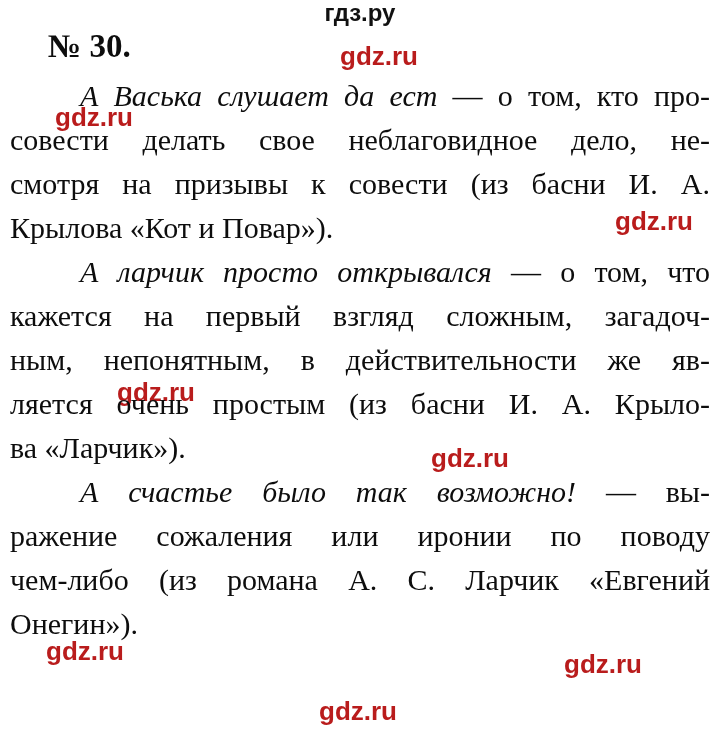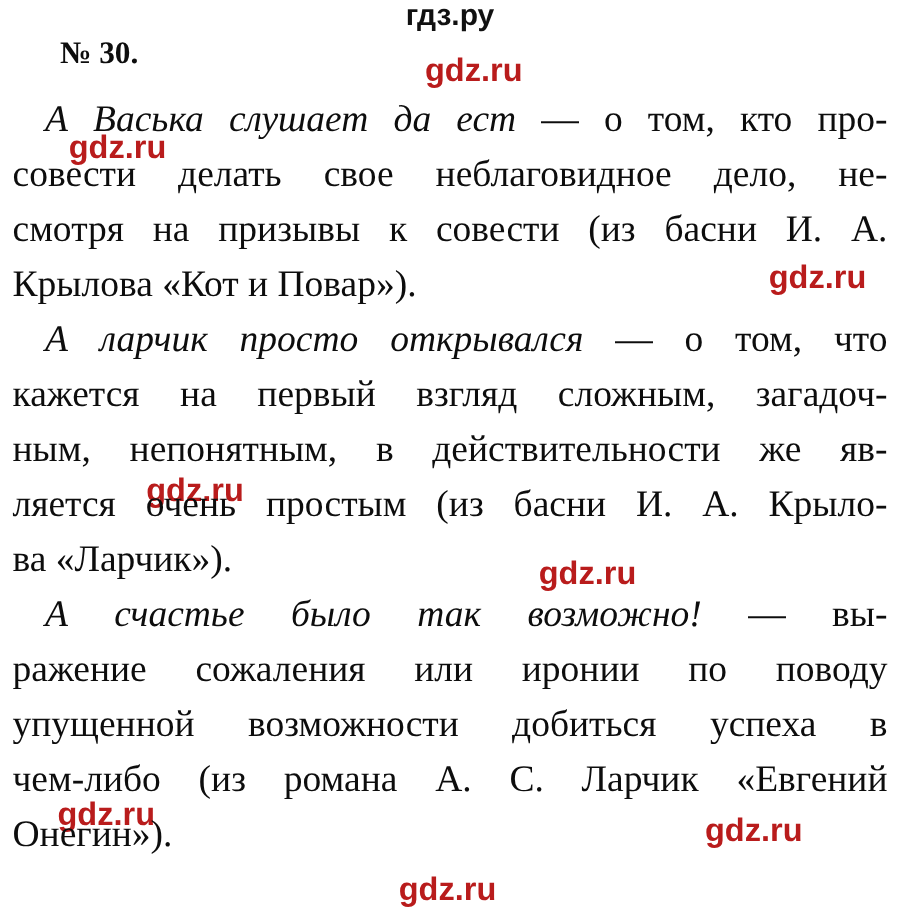--- a/index.html
+++ b/index.html
@@ -25,21 +25,21 @@
     font-family: "Liberation Sans", sans-serif;
     font-weight: bold;
     font-size: 24px;
     line-height: 1.1;
     color: #111;
   }
   .exercise-number {
     position: absolute;
     top: 30px;
     left: 48px;
-    font-size: 25px;
+    font-size: 33px;
     font-weight: bold;
     line-height: 1;
     color: #0d0d0d;
   }
   .wm {
     position: absolute;
     font-family: "Liberation Sans", sans-serif;
     font-weight: bold;
     font-size: 26px;
     line-height: 1;
@@ -62,21 +62,21 @@
     font-size: 30px;
     line-height: 44px;
   }
   .para { margin: 0; }
   .line {
     text-align: justify;
     text-align-last: justify;
   }
   .line.first { text-indent: 26px; }
   .line.last  { text-align-last: left; }
-  .it { font-style: italic; }
+  .it { font-style: italic; margin-left: 44px; }
 </style>
 </head>
 <body>
 
 <div class="page">
 
   <div class="site-header">гдз.ру</div>
 
   <div class="exercise-number">№ 30.</div>
 
@@ -102,19 +102,18 @@
       <div class="line first"><span class="it">А ларчик просто открывался</span><span> — о том, что</span></div>
       <div class="line">кажется на первый взгляд сложным, загадоч-</div>
       <div class="line">ным, непонятным, в действительности же яв-</div>
       <div class="line">ляется очень простым (из басни И. А. Крыло-</div>
       <div class="line last">ва «Ларчик»).</div>
     </div>
 
     <div class="para">
       <div class="line first"><span class="it">А счастье было так возможно!</span><span> — вы-</span></div>
       <div class="line">ражение сожаления или иронии по поводу</div>
-      <div class="line">упущенной возможности добиться успеха в</div>
       <div class="line">чем-либо (из романа А. С. Ларчик «Евгений</div>
       <div class="line last">Онегин»).</div>
     </div>
 
   </div>
 </div>
 
 </body></html>

